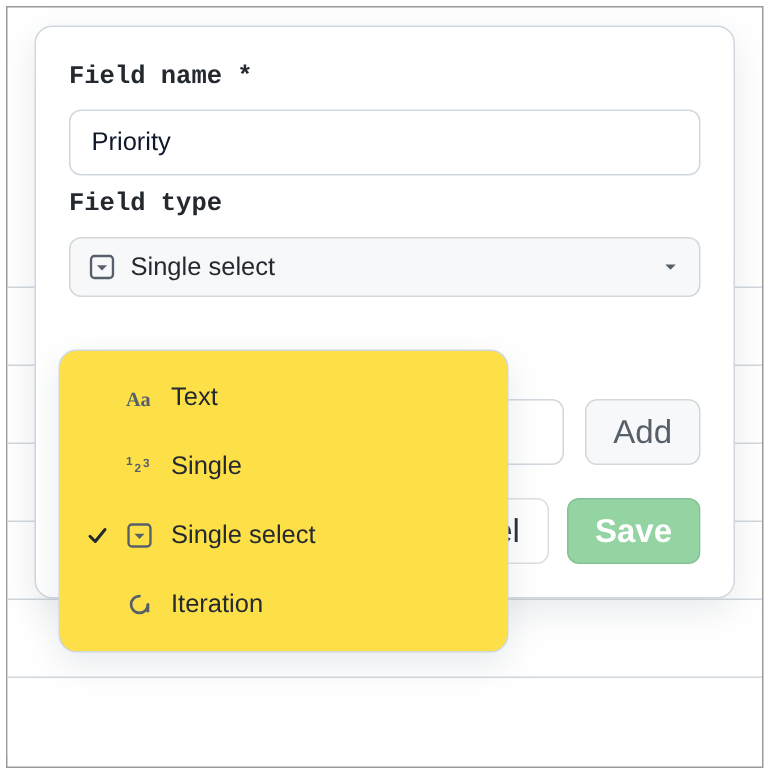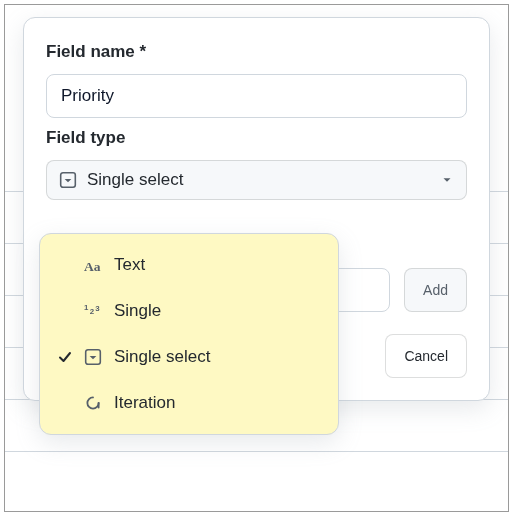--- a/index.html
+++ b/index.html
@@ -14,51 +14,51 @@
     border:1px solid #9a9a9a; background:#fff; overflow:hidden;
   }
   .bg-rows { position:absolute; left:0; right:0; }
   .bg-row { height:52px; border-top:1px solid #d0d7de; background:#fff; }
   .dialog {
     position:absolute; top:12px; left:18px; right:18px;
     background:#fff; border:1px solid #d0d7de; border-radius:12px;
     box-shadow:0 8px 24px rgba(140,149,159,0.2);
     padding:18px 22px 22px;
   }
-  .label { font-weight:600; font-size:17px; margin:6px 0 12px; }
+  .label { font-weight:600; font-size:17px; margin:6px 0 12px;font-family:Liberation Mono, monospace; }
   .text-input {
     width:100%; height:44px; border:1px solid #d0d7de; border-radius:8px;
     padding:0 14px; font-size:17px; color:#0f172a; outline:none;
   }
   .select-btn {
     width:100%; height:40px; background:#f6f8fa;
     border:1px solid rgba(27,31,36,0.15); border-radius:8px;
     display:flex; align-items:center; padding:0 12px; font-size:17px; cursor:pointer;
     user-select:none;
   }
   .select-btn .sel-icon { margin-right:10px; color:#57606a; display:flex; }
   .select-btn .sel-label { flex:1; }
   .select-btn .chev { color:#57606a; display:flex; }
   .opt-input {
     height:44px; border:1px solid #d0d7de; border-radius:8px;
     padding:0 14px; font-size:17px; outline:none;
   }
   .option-row { display:flex; gap:14px; margin-top:68px; }
   .option-row .opt-input { flex:1; }
   .btn {
-    height:44px; padding:0 18px; border-radius:8px; font-size:14px; font-weight:500;
+    height:44px; padding:0 18px; border-radius:8px; font-size:22px; font-weight:500;
     display:inline-flex; align-items:center; justify-content:center; cursor:pointer;
     border:1px solid rgba(27,31,36,0.15); background:#f6f8fa; color:#57606a;
   }
   .actions { display:flex; justify-content:flex-end; gap:12px; margin-top:22px; }
   .btn-cancel { background:#fff; color:#24292f; }
   .btn-save { background:#94d3a2; border-color:rgba(27,31,36,0.1); color:#fff; font-weight:600; }
   .dropdown {
     position:absolute; top:228px; left:34px; width:300px;
-    background:#fef9c3; border:1px solid #d0d7de; border-radius:12px;
+    background:#fde047; border:1px solid #d0d7de; border-radius:12px;
     box-shadow:0 8px 24px rgba(140,149,159,0.2);
     padding:8px 0;
   }
   .dd-item {
     display:flex; align-items:center; height:46px; padding:0 12px;
     cursor:pointer; font-size:17px;
   }
   .dd-check { width:26px; display:flex; justify-content:center; color:#24292f; }
   .dd-icon { width:30px; display:flex; justify-content:center; color:#57606a; }
   .dd-label { margin-left:6px; }
@@ -98,20 +98,21 @@
       </span>
     </div>
 
     <div class="option-row">
       <input class="opt-input" type="text" placeholder="" style="">
       <div class="btn">Add</div>
     </div>
 
     <div class="actions">
       <div class="btn btn-cancel">Cancel</div>
+      <div class="btn btn-save">Save</div>
     </div>
   </div>
 
   <div class="dropdown">
     <div class="dd-item">
       <span class="dd-check"></span>
       <span class="dd-icon">
         <svg width="18" height="18" viewBox="0 0 16 16" fill="currentColor">
             <text x="0" y="13" font-size="12" font-weight="600" font-family="serif">Aa</text>
           </svg>

